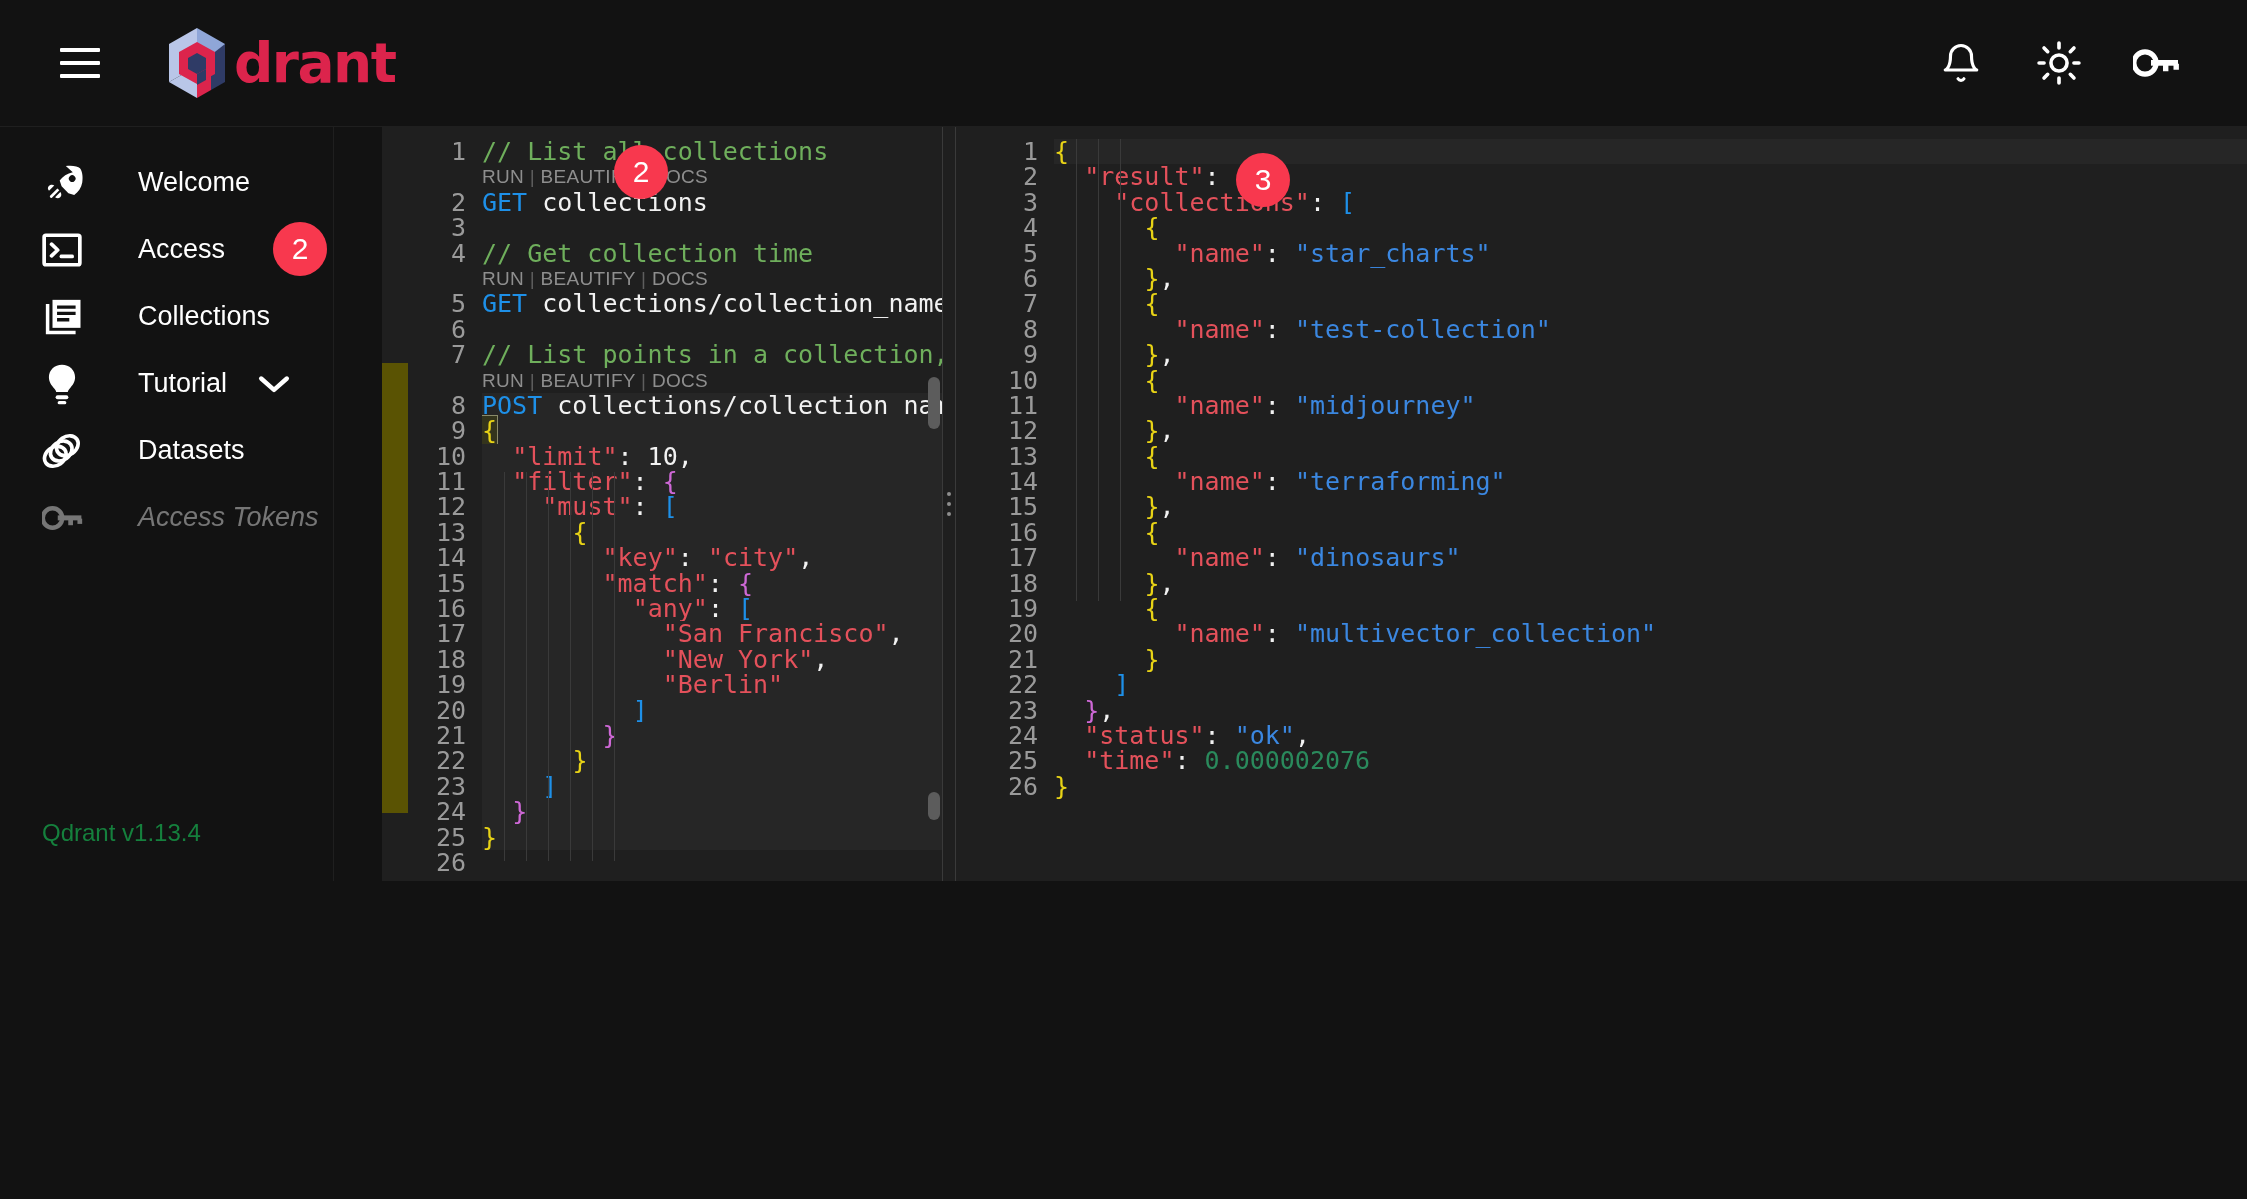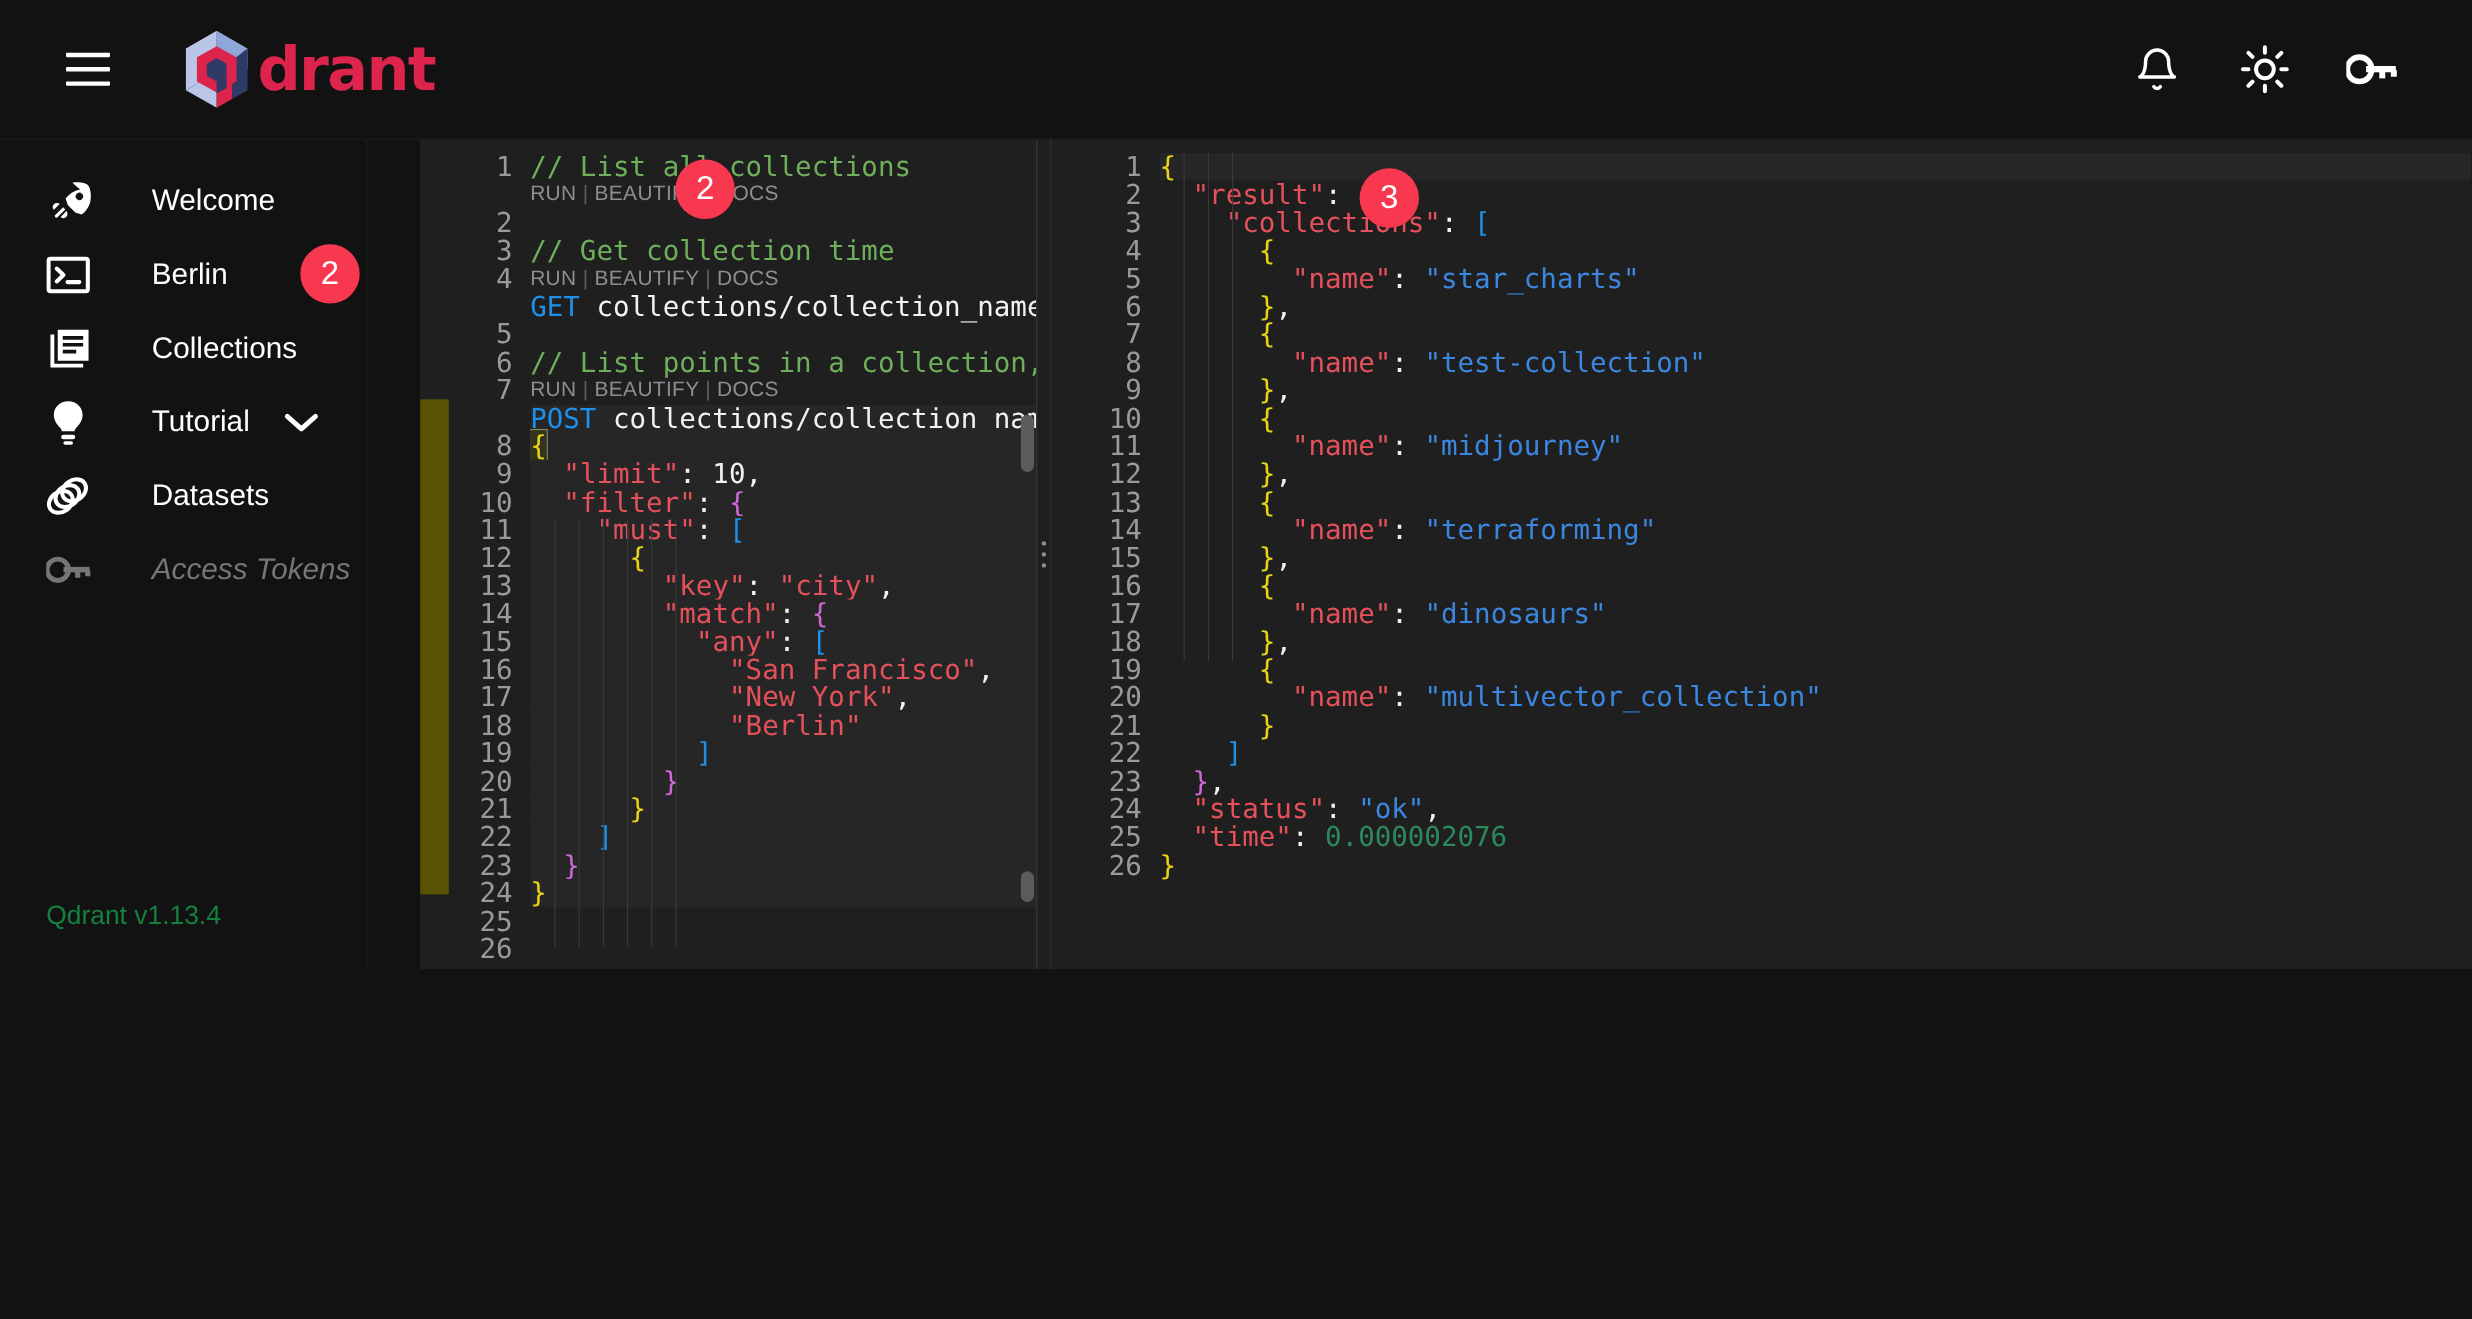--- a/index.html
+++ b/index.html
@@ -189,21 +189,21 @@
         </div>
 
         <div class="nav-item">
           <span class="nav-ico">
             <svg width="40" height="36" viewBox="0 0 26 22" fill="none" stroke="#ffffff" stroke-width="2.4">
               <rect x="1.4" y="1.4" width="23.2" height="19.2" rx="1.2"></rect>
               <path d="M6.2 7.2l4 3.8-4 3.8" stroke-linecap="round" stroke-linejoin="round"></path>
               <path d="M12.6 15.2h7" stroke-linecap="round"></path>
             </svg>
           </span>
-          <span class="nav-label">Berlin</span>
+          <span class="nav-label">Access</span>
           <span class="badge badge-1" style="left:273px;top:6px;">2</span>
         </div>
 
         <div class="nav-item">
           <span class="nav-ico">
             <svg width="42" height="42" viewBox="0 0 24 24" fill="#ffffff">
               <path d="M2.2 4.6h2v15.2h15v2H2.2z"></path>
               <path d="M6 2.2h16v16H6z" fill="#ffffff"></path>
               <path d="M8.6 5.4h10.6v1.9H8.6zM8.6 9h10.6v1.9H8.6zM8.6 12.6h7v1.9h-7z" fill="#121212"></path>
             </svg>
@@ -288,20 +288,21 @@
             <div class="ln">21</div>
             <div class="ln">22</div>
             <div class="ln">23</div>
             <div class="ln">24</div>
             <div class="ln">25</div>
             <div class="ln">26</div>
           </div>
         <div class="code" id="req-code">
             <div class="line"><span class="c-com">// List all collections</span></div>
             <div class="actions"><span class="act">RUN</span> <span class="sep">|</span> <span class="act">BEAUTIFY</span> <span class="sep">|</span> <span class="act">DOCS</span></div>
+            <div class="line"><span class="c-verb">GET</span> <span class="c-plain">collections</span></div>
             <div class="line">&nbsp;</div>
             <div class="line"><span class="c-com">// Get collection time</span></div>
             <div class="actions"><span class="act">RUN</span> <span class="sep">|</span> <span class="act">BEAUTIFY</span> <span class="sep">|</span> <span class="act">DOCS</span></div>
             <div class="line"><span class="c-verb">GET</span> <span class="c-plain">collections/collection_name</span></div>
             <div class="line">&nbsp;</div>
             <div class="line"><span class="c-com">// List points in a collection, using filter</span></div>
             <div class="actions"><span class="act">RUN</span> <span class="sep">|</span> <span class="act">BEAUTIFY</span> <span class="sep">|</span> <span class="act">DOCS</span></div>
             <div class="line hl"><span class="c-verb">POST</span> <span class="c-plain">collections/collection_name/points/scroll</span></div>
             <div class="line hl"><span class="br-match"><span class="c-br-y">{</span></span></div>
             <div class="line hl"><span class="c-punc"> </span><span class="c-punc"> </span><span class="c-key">"limit"</span><span class="c-punc">:</span><span class="c-punc"> </span><span class="c-num">10</span><span class="c-punc">,</span></div>

